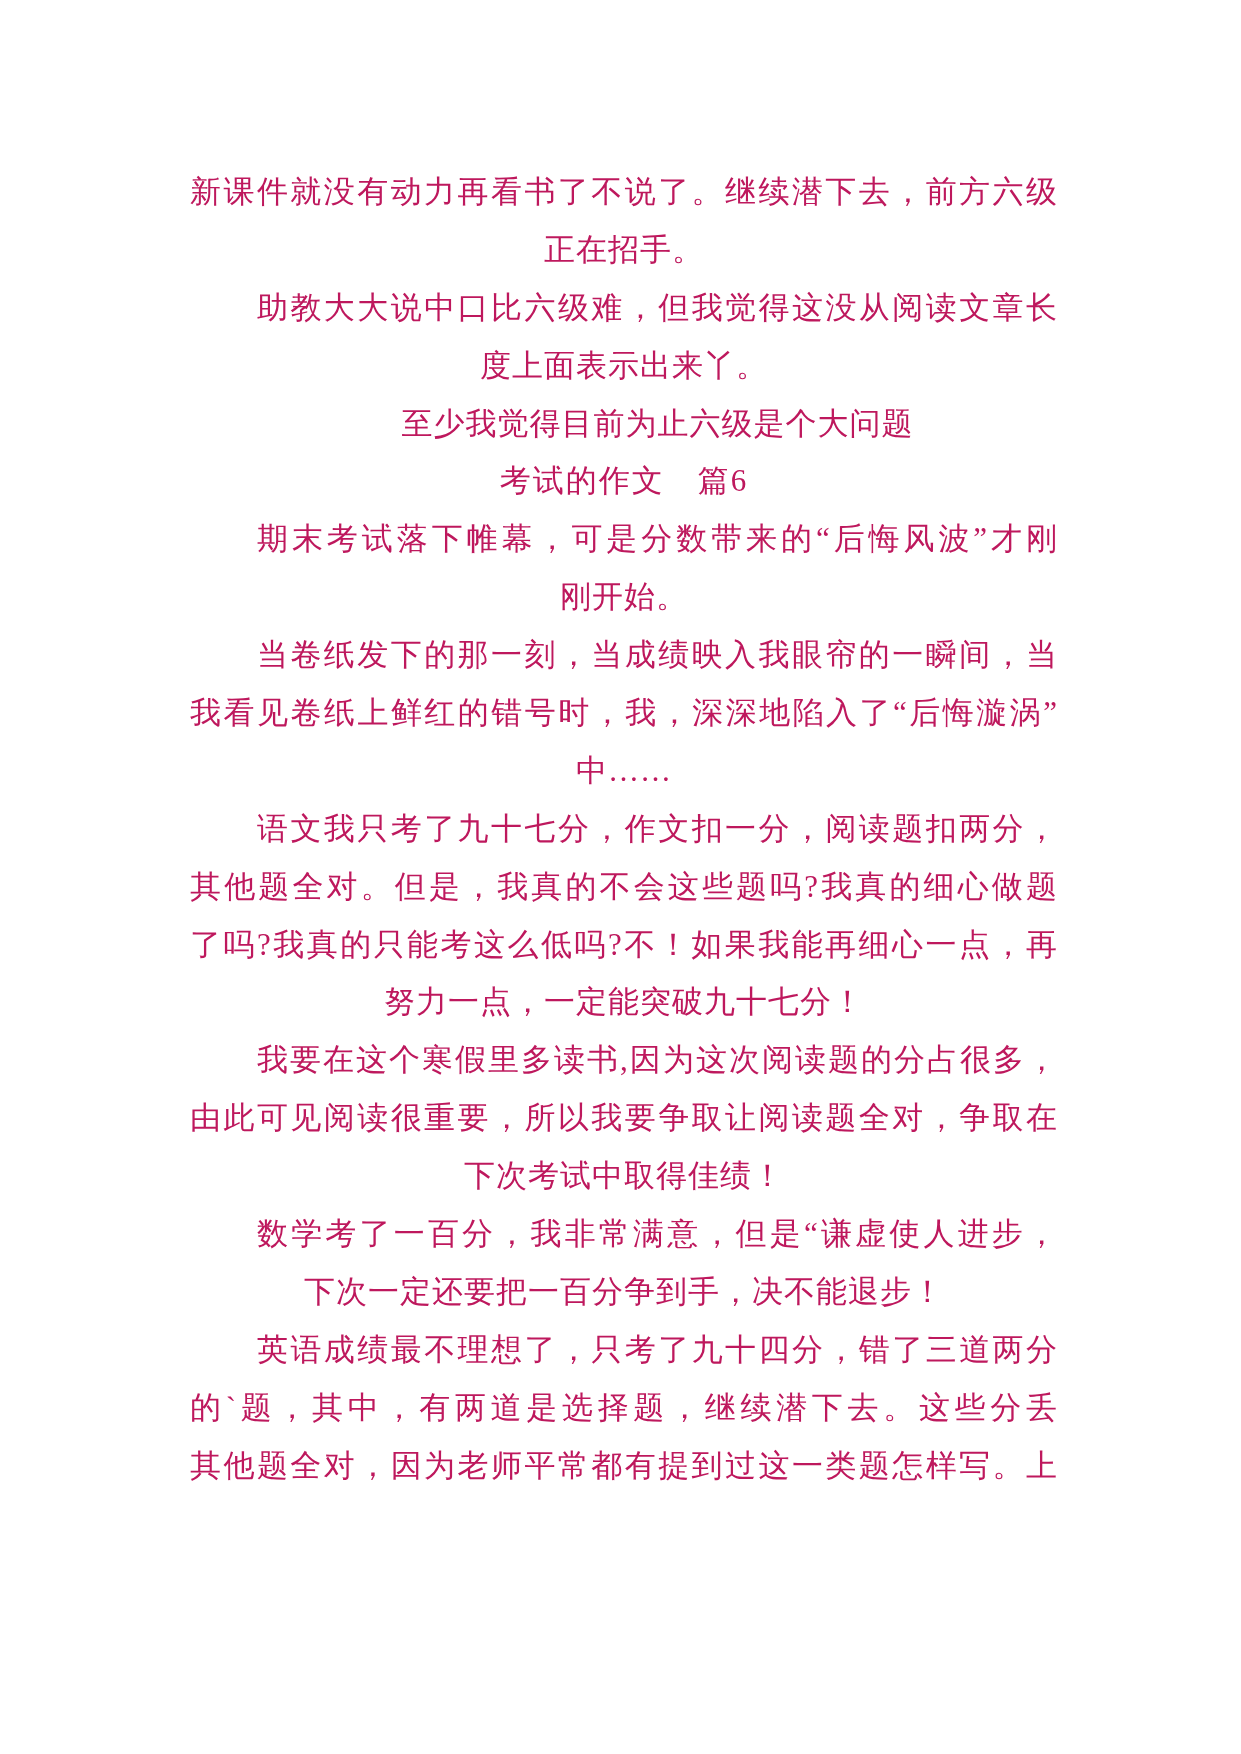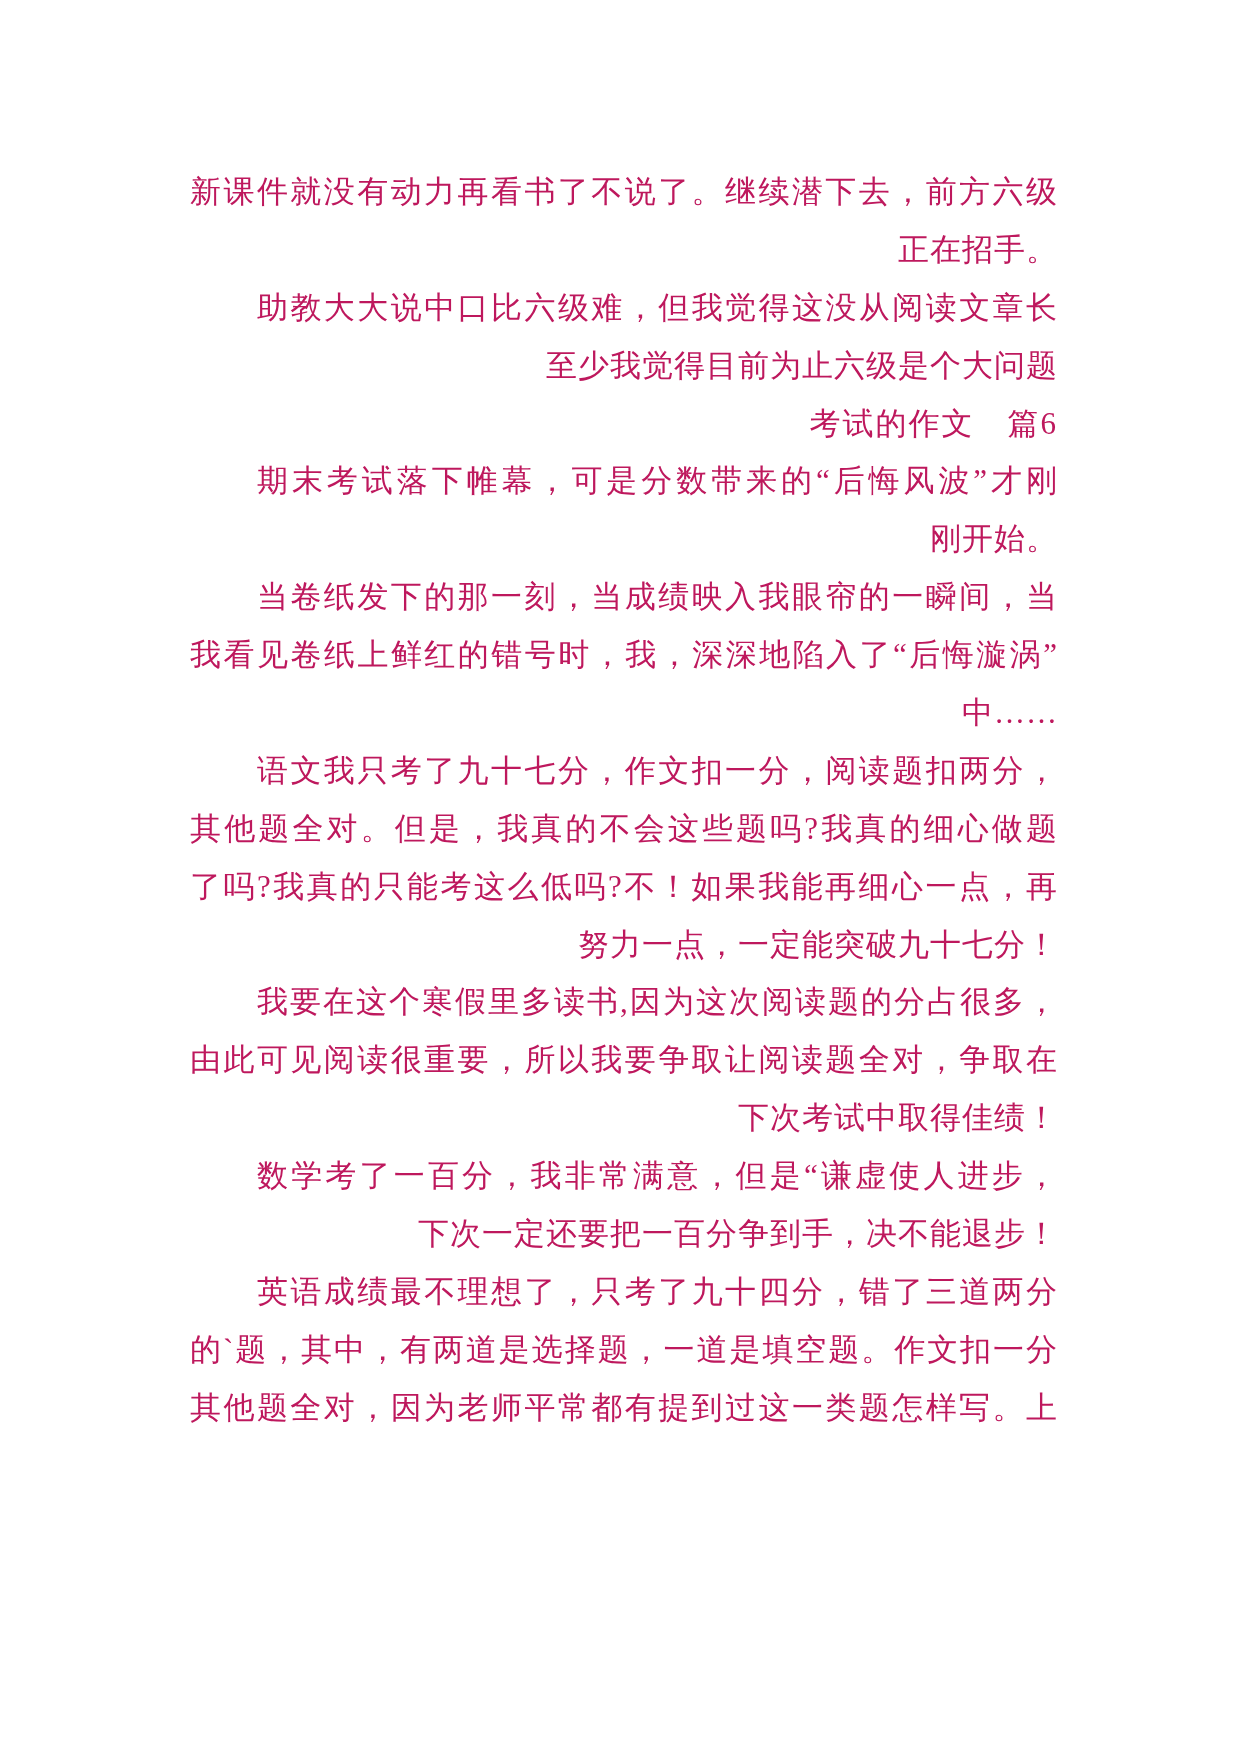--- a/index.html
+++ b/index.html
@@ -19,21 +19,21 @@
     position: absolute;
     left: 190px;
     top: 163px;
     width: 868px;
     color: #be185d;
     font-size: 31px;
   }
   .line {
     height: 57.9px;
     line-height: 57.9px;
-    text-align: right;
+    text-align: center;
     white-space: pre-wrap;
     letter-spacing: 1px;
   }
   .line.indent {
     text-indent: 67px;
   }
   .line.fill {
     text-align: justify;
     text-align-last: justify;
   }
@@ -43,34 +43,35 @@
 </style>
 </head>
 <body>
 
 <div class="page">
   <div class="essay">
     <div>
         <div class="line fill">新课件就没有动力再看书了不说了。继续潜下去，前方六级</div>
         <div class="line">正在招手。</div>
         <div class="line fill indent">助教大大说中口比六级难，但我觉得这没从阅读文章长</div>
+        <div class="line">度上面表示出来丫。</div>
         <div class="line indent">至少我觉得目前为止六级是个大问题</div>
         <div class="line heading">考试的作文　篇6</div>
         <div class="line fill indent">期末考试落下帷幕，可是分数带来的“后悔风波”才刚</div>
         <div class="line">刚开始。</div>
         <div class="line fill indent">当卷纸发下的那一刻，当成绩映入我眼帘的一瞬间，当</div>
         <div class="line fill">我看见卷纸上鲜红的错号时，我，深深地陷入了“后悔漩涡”</div>
         <div class="line">中……</div>
         <div class="line fill indent">语文我只考了九十七分，作文扣一分，阅读题扣两分，</div>
         <div class="line fill">其他题全对。但是，我真的不会这些题吗?我真的细心做题</div>
         <div class="line fill">了吗?我真的只能考这么低吗?不！如果我能再细心一点，再</div>
         <div class="line">努力一点，一定能突破九十七分！</div>
         <div class="line fill indent">我要在这个寒假里多读书,因为这次阅读题的分占很多，</div>
         <div class="line fill">由此可见阅读很重要，所以我要争取让阅读题全对，争取在</div>
         <div class="line">下次考试中取得佳绩！</div>
         <div class="line fill indent">数学考了一百分，我非常满意，但是“谦虚使人进步，</div>
         <div class="line">下次一定还要把一百分争到手，决不能退步！</div>
         <div class="line fill indent">英语成绩最不理想了，只考了九十四分，错了三道两分</div>
-        <div class="line fill">的`题，其中，有两道是选择题，一道是填空题。作文扣一分</div>
+        <div class="line fill">的`题，其中，有两道是选择题，继续潜下去。这些分丢</div>
         <div class="line fill">其他题全对，因为老师平常都有提到过这一类题怎样写。上</div>
       </div>
   </div>
 </div>
 
 </body></html>

